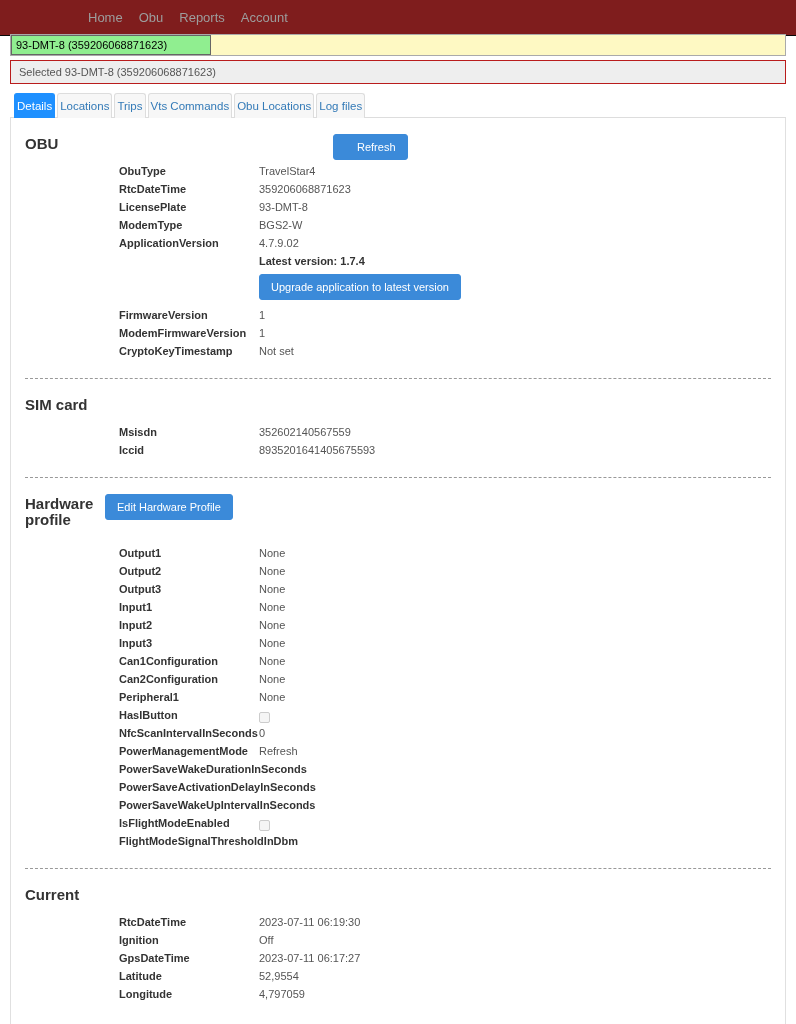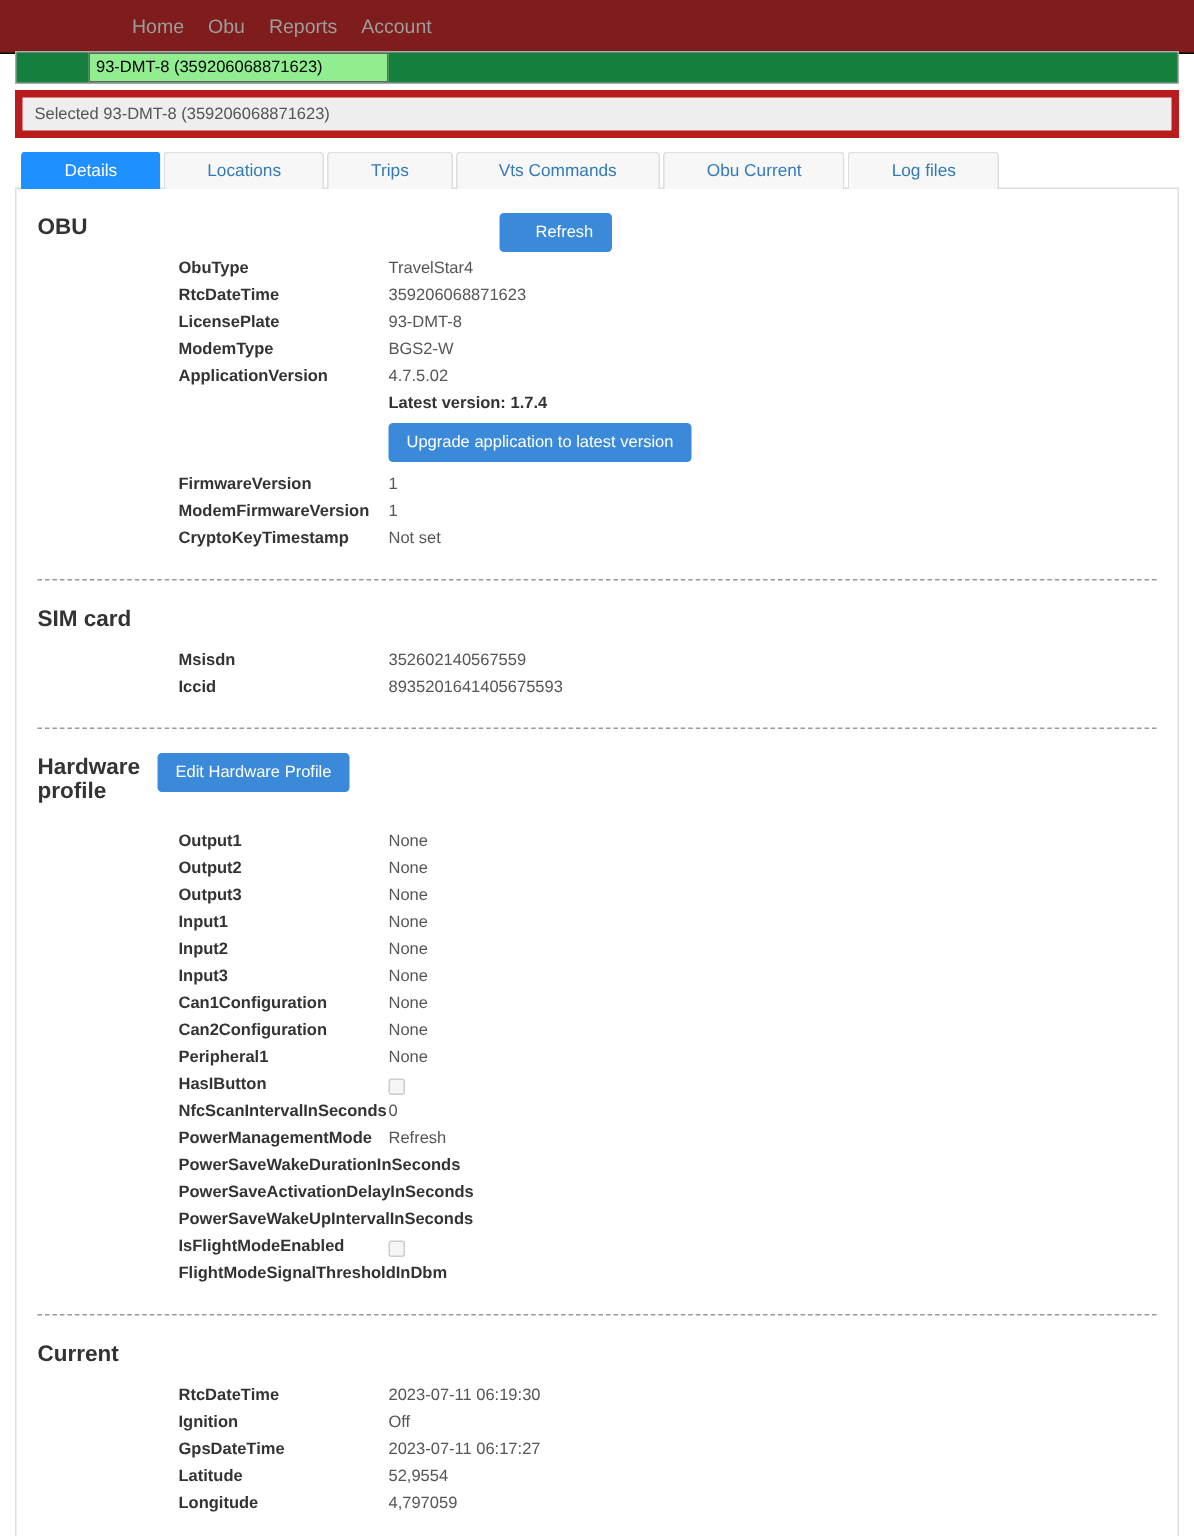--- a/index.html
+++ b/index.html
@@ -35,24 +35,23 @@
   
   .search-wrap {
     position: relative;
     height: 10px;
   }
   .autocomplete-dropdown {
     position: absolute;
     left: 10px;
     top: -2px;
     width: 776px;
-    background: #15803d;
+    background: #fef9c3;
     border: 1px solid #aaaaaa;
     z-index: 20;
-    padding-left: 48px;
   }
   .autocomplete-item {
     width: 200px;
     background: #90ee90;
     border: 1px solid #666666;
     font-size: 11px;
     color: #000000;
     padding: 2px 4px;
     line-height: 14px;
     white-space: nowrap;
@@ -60,38 +59,38 @@
 
   
   .container {
     width: 776px;
     margin: 0 auto;
     padding-top: 14px;
   }
 
   .selected-bar {
     background: #eeeeee;
-    border: 5px solid #b91c1c;
+    border: 1px solid #b91c1c;
     color: #555555;
     font-size: 11px;
     padding: 4px 8px;
     line-height: 14px;
   }
 
   
   .tabs {
     display: flex;
     align-items: flex-end;
     border-bottom: 1px solid #dddddd;
     margin-top: 8px;
     padding-left: 4px;
   }
   .tab {
     font-size: 11.5px;
-    padding: 5px 28px;
+    padding: 5px 2px;
     margin-right: 2px;
     line-height: 14px;
     border: 1px solid #dddddd;
     border-bottom: none;
     border-radius: 3px 3px 0 0;
     background: #f7f7f7;
     color: #337ab7;
     position: relative;
     bottom: -1px;
     white-space: nowrap;
@@ -211,21 +210,21 @@
 
 <div class="container">
 
   <div class="selected-bar">Selected 93-DMT-8 (359206068871623)</div>
 
   <div class="tabs">
     <div class="tab active">Details</div>
     <div class="tab">Locations</div>
     <div class="tab">Trips</div>
     <div class="tab">Vts Commands</div>
-    <div class="tab">Obu Current</div>
+    <div class="tab">Obu Locations</div>
     <div class="tab">Log files</div>
   </div>
 
   <div class="panel">
 
     <div class="section">
       <div class="section-head">
         <div class="section-title">OBU</div>
         <div class="section-head-actions">
           <button class="btn btn-refresh">Refresh</button>
@@ -244,21 +243,21 @@
         <div class="row">
           <div class="label">LicensePlate</div>
           <div class="value">93-DMT-8</div>
         </div>
         <div class="row">
           <div class="label">ModemType</div>
           <div class="value">BGS2-W</div>
         </div>
         <div class="row">
           <div class="label">ApplicationVersion</div>
-          <div class="value">4.7.5.02</div>
+          <div class="value">4.7.9.02</div>
         </div>
         <div class="row">
           <div class="label"></div>
           <div class="value strong">Latest version: 1.7.4</div>
         </div>
       </div>
 
       <div class="inline-action">
         <button class="btn btn-upgrade">Upgrade application to latest version</button>
       </div>

